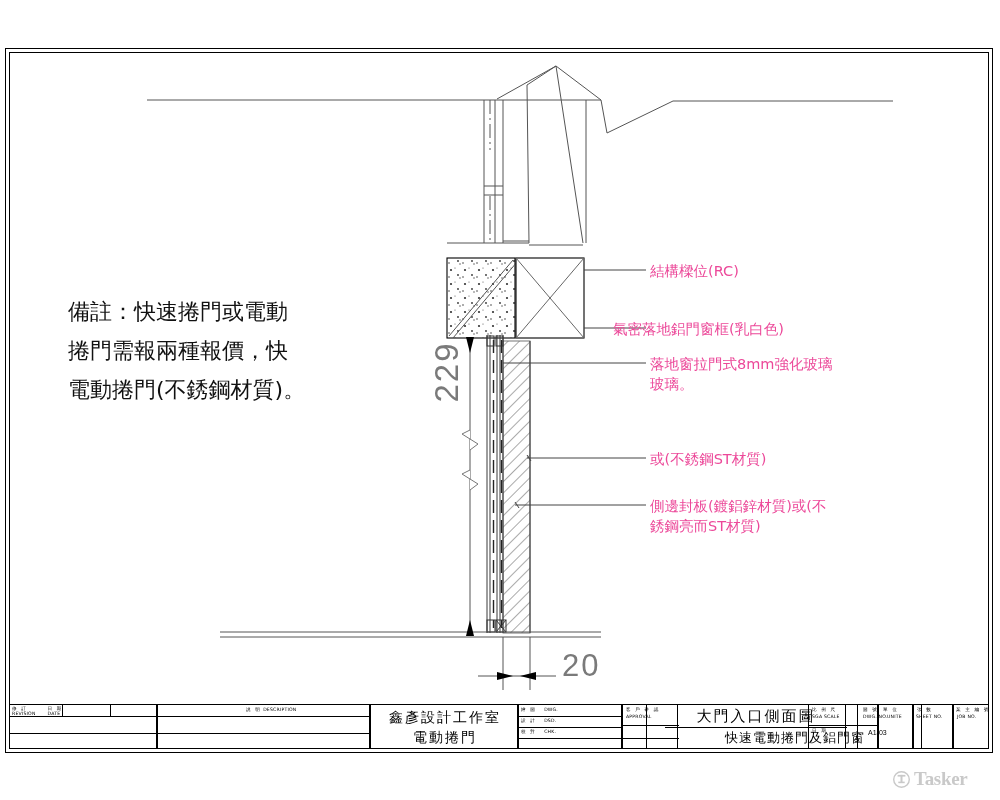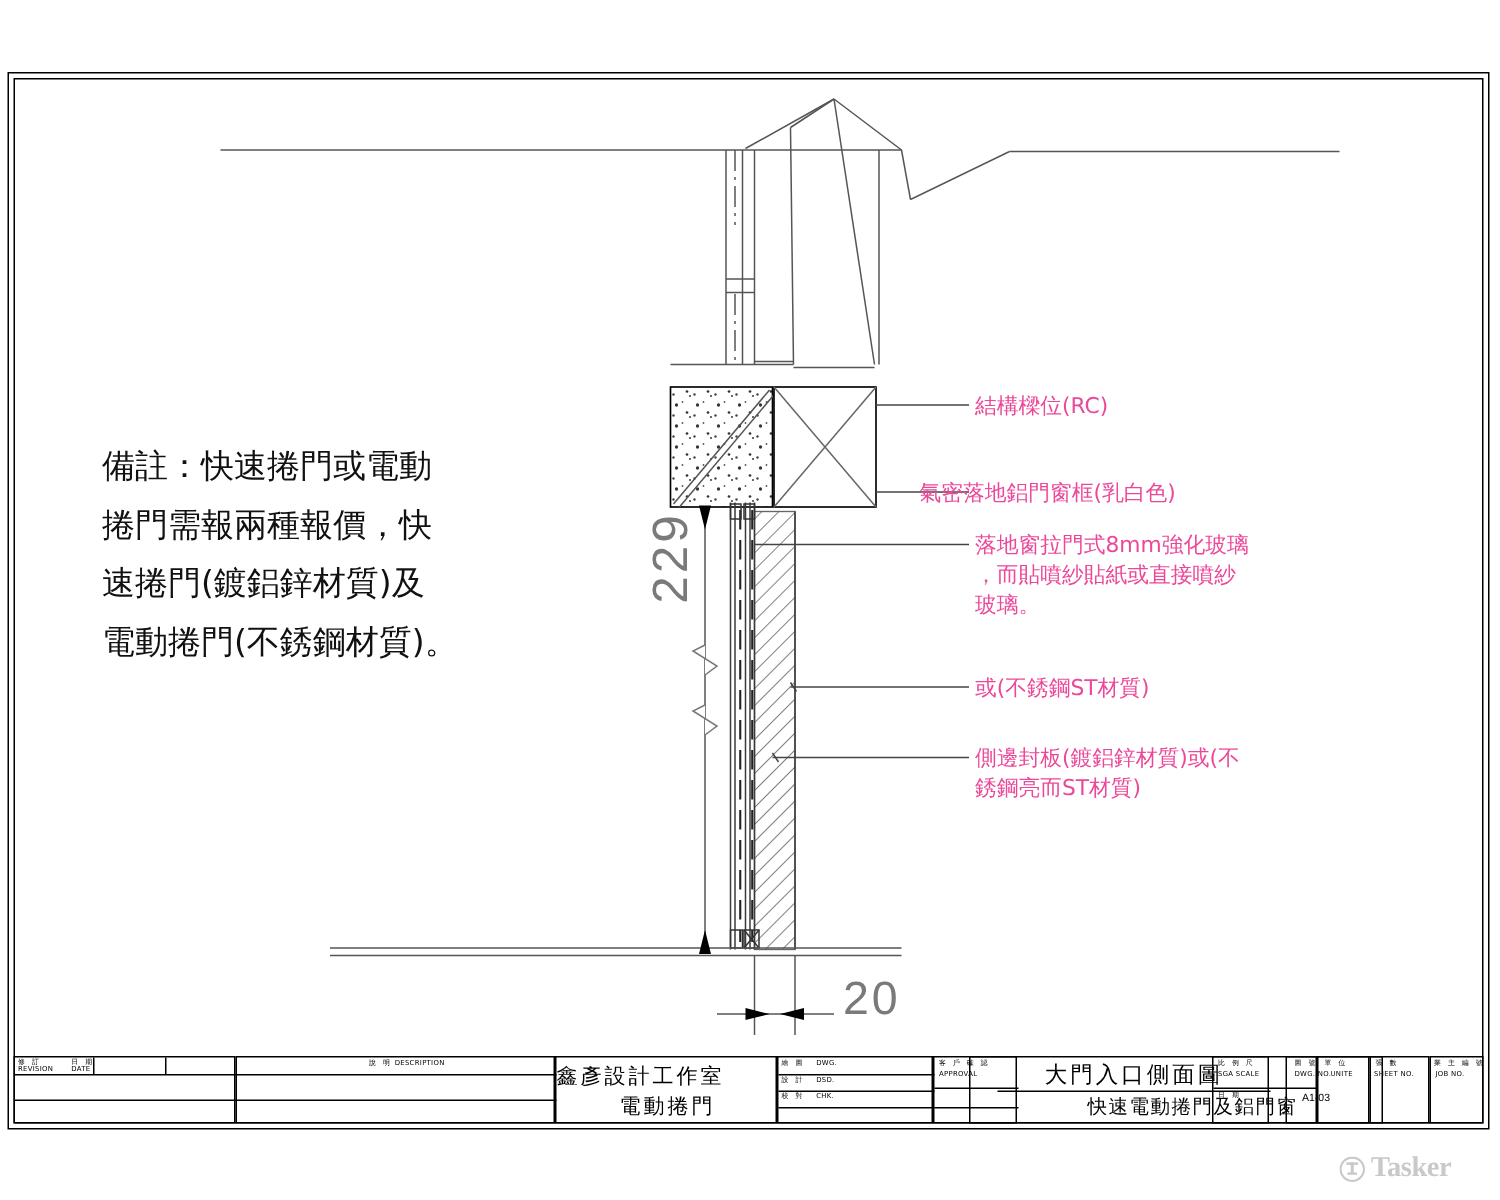--- a/index.html
+++ b/index.html
@@ -191,35 +191,33 @@
 
     <g stroke="#444" stroke-width="1">
       <line x1="527" y1="455" x2="531" y2="461"></line>
       <line x1="515" y1="502" x2="519" y2="508"></line>
     </g>
   </svg>
 
   <div class="note">
     <div>備註：快速捲門或電動</div>
     <div>捲門需報兩種報價，快</div>
-    <div>速捲門(鍍鋁鋅材質)及</div>
     <div>電動捲門(不銹鋼材質)。</div>
   </div>
 
   <div class="anno" style="left:650px;top:261px;">
     <div>結構樑位(RC)</div>
   </div>
 
   <div class="anno" style="left:613px;top:319px;">
     <div>氣密落地鋁門窗框(乳白色)</div>
   </div>
 
   <div class="anno" style="left:650px;top:354px;">
     <div>落地窗拉門式8mm強化玻璃</div>
-    <div>，而貼噴紗貼紙或直接噴紗</div>
     <div>玻璃。</div>
   </div>
 
   <div class="anno" style="left:650px;top:449px;">
     <div>或(不銹鋼ST材質)</div>
   </div>
 
   <div class="anno" style="left:650px;top:496px;">
     <div>側邊封板(鍍鋁鋅材質)或(不</div>
     <div>銹鋼亮而ST材質)</div>
@@ -251,21 +249,21 @@
       <div class="tb-lbl" style="position:absolute;left:88px;top:2px;">
         <span class="cn">說  明</span>
         <span>DESCRIPTION</span>
       </div>
       <div class="ln hl" style="left:0;top:11px;width:213px;"></div>
       <div class="ln hl" style="left:0;top:28px;width:213px;"></div>
     </div>
 
     <div class="cell" style="left:361px;top:0;width:148px;height:45px;">
       <div class="cjk-title" style="position:absolute;left:0;top:4px;width:148px;
-           text-align:left;font-size:14px;letter-spacing:2px;">鑫彥設計工作室</div>
+           text-align:center;font-size:14px;letter-spacing:2px;">鑫彥設計工作室</div>
       <div class="cjk-title" style="position:absolute;left:0;top:24px;width:148px;
            text-align:center;font-size:14px;letter-spacing:2px;">電動捲門</div>
     </div>
 
     <div class="cell" style="left:509px;top:0;width:104px;height:45px;">
       <div class="tb-lbl" style="position:absolute;left:2px;top:2px;">
         <span class="cn">繪 圖</span>
         <span style="margin-left:6px;">DWG.</span>
       </div>
       <div class="ln hl" style="left:0;top:11px;width:104px;"></div>

